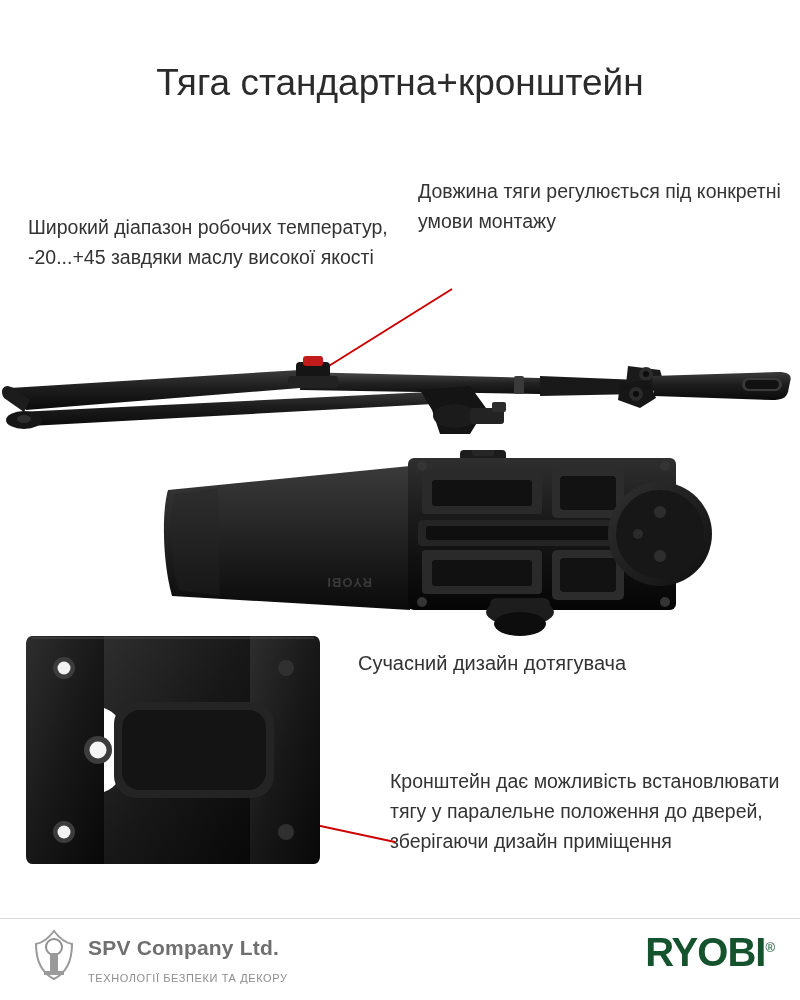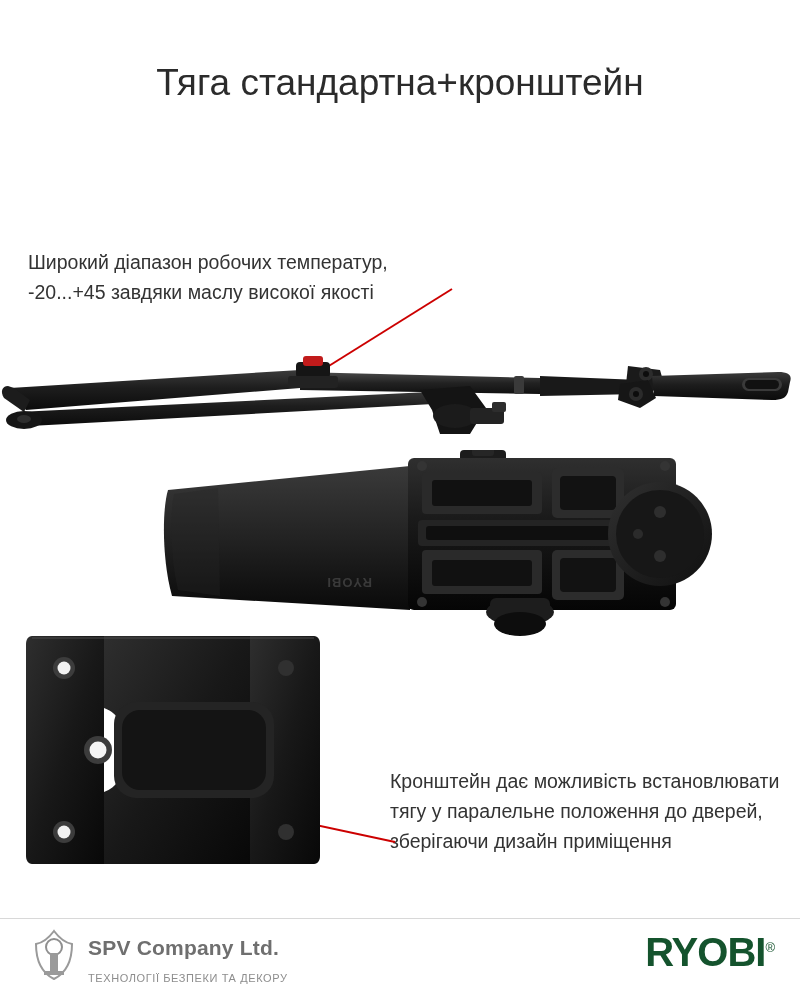--- a/index.html
+++ b/index.html
@@ -29,21 +29,21 @@
     font-weight: 400;
   }
 
   
   .callout {
     position: absolute;
     font-size: 19.5px;
     line-height: 30px;
     color: #333333;
   }
-  .callout-temp { top: 212px; left: 28px; width: 360px; margin-top: 35px; }
+  .callout-temp { top: 212px; left: 28px; width: 360px; }
   .callout-rod  { top: 176px; left: 418px; width: 372px; }
   .callout-design { top: 648px; left: 358px; width: 420px; font-size: 20px; }
   .callout-bracket { top: 766px; left: 390px; width: 400px; }
 
   
   .leader {
     position: absolute;
     overflow: visible;
   }
 
@@ -115,20 +115,22 @@
   }
 </style>
 </head>
 <body>
 
 <div id="page">
 
   <div class="title">Тяга стандартна+кронштейн</div>
 
   <div class="callout callout-temp">Широкий діапазон робочих температур, -20...+45 завдяки маслу високої якості</div>
+  <div class="callout callout-rod">Довжина тяги регулюється під конкретні умови монтажу</div>
+  <div class="callout callout-design">Сучасний дизайн дотягувача</div>
   <div class="callout callout-bracket">Кронштейн дає можливість встановлювати тягу у паралельне положення до дверей, зберігаючи дизайн приміщення</div>
 
   <svg class="leader" style="top:285px; left:300px; width:180px; height:95px;">
     <line x1="152" y1="4" x2="24" y2="84" stroke="#cc0000" stroke-width="2"></line>
   </svg>
 
   <svg class="leader" style="top:800px; left:225px; width:175px; height:50px;">
     <line x1="170" y1="42" x2="12" y2="8" stroke="#cc0000" stroke-width="2"></line>
     <circle cx="10" cy="7" r="4.5" fill="#cc0000"></circle>
   </svg>

